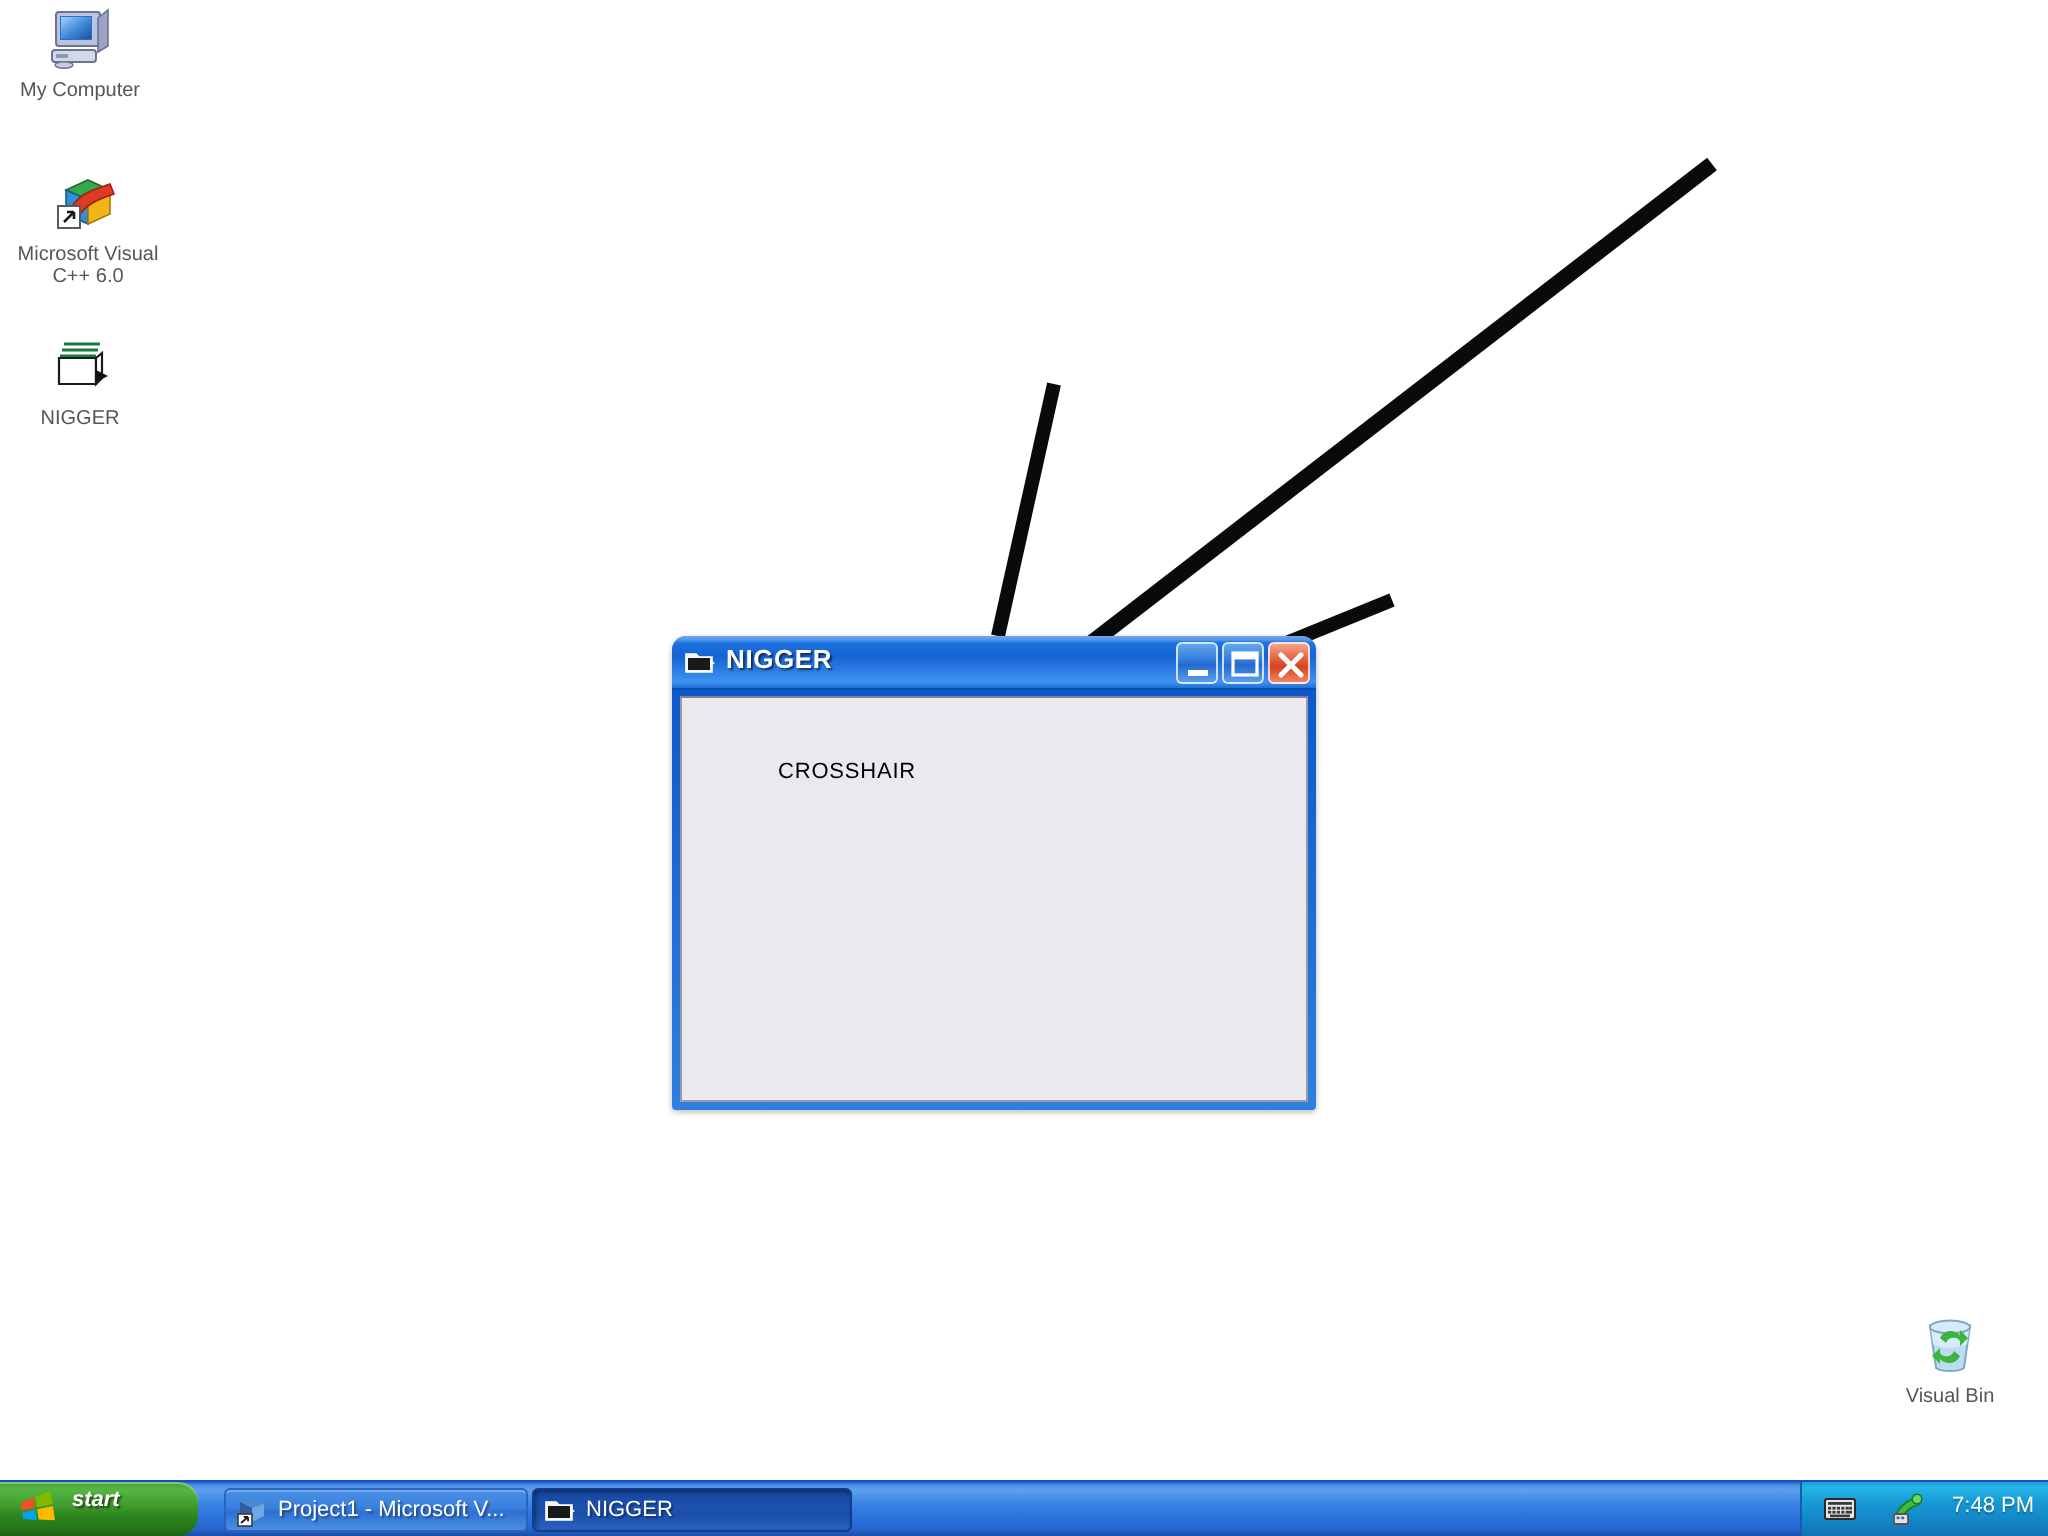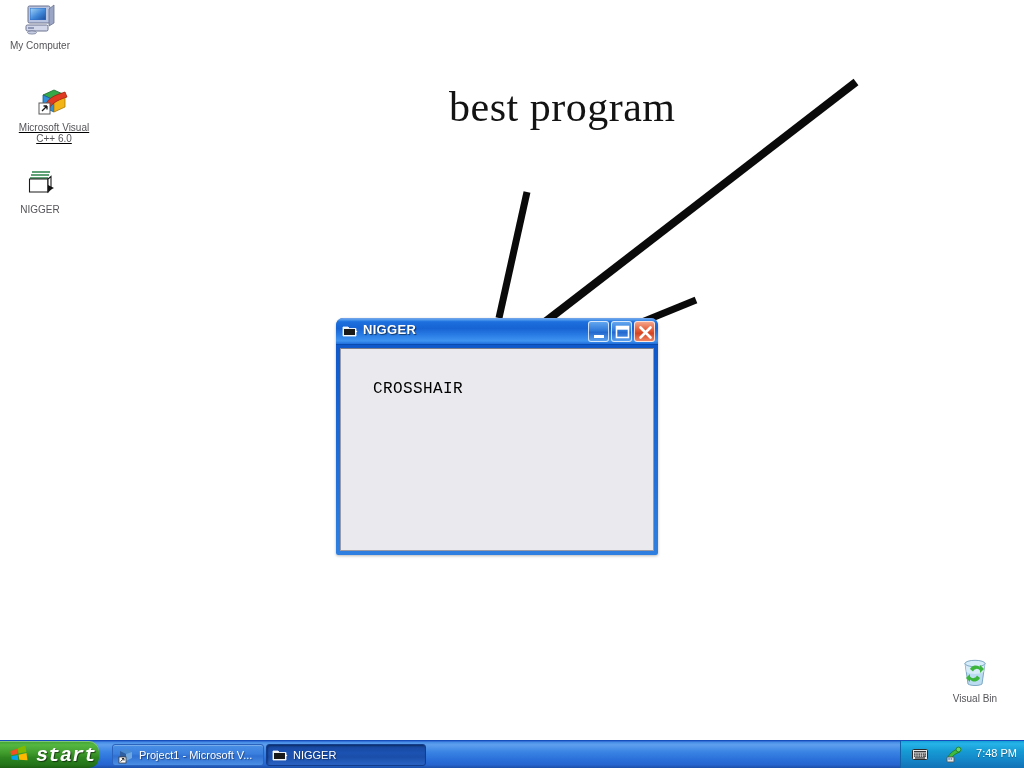--- a/index.html
+++ b/index.html
@@ -145,25 +145,25 @@
     top: 30px;
     right: 4px;
     bottom: 4px;
     background: #eae9ee;
     border: 1px solid #9a9aa6;
     border-top-color: #7f7f8c;
     box-sizing: border-box;
   }
   #crosshair-label {
     position: absolute;
-    left: 32px;
+    left: 48px;
     top: 31px;
-    font-size: 16px;
+    font-size: 11px;
     color: #000000;
-    font-family: Liberation Mono, monospace;
+    font-family: Liberation Sans, sans-serif;
     letter-spacing: 0.4px;
   }
 
   
   #taskbar {
     position: absolute;
     left: 0;
     bottom: 0;
     width: 1024px;
     height: 28px;
@@ -191,26 +191,26 @@
       #3f9b2c 45%,
       #2e8520 62%,
       #237418 88%,
       #1c5f12 100%);
     box-shadow: inset 0 1px 0 rgba(255,255,255,0.35);
   }
   #start-label {
     position: absolute;
     left: 36px;
     top: 3px;
-    font-size: 20px;
+    font-size: 11px;
     font-style: italic;
     font-weight: bold;
     color: #ffffff;
     text-shadow: 1px 1px 1px rgba(0,0,0,0.55);
-    font-family: Liberation Mono, monospace;
+    font-family: Liberation Sans, sans-serif;
   }
   #start-flag {
     position: absolute;
     left: 10px;
     top: 5px;
     width: 18px;
     height: 17px;
   }
   .task-btn {
     position: absolute;
@@ -301,21 +301,21 @@
           </defs>
           <path d="M29 7 L34 3 L34 21 L29 24 Z" fill="#9aa4c4" stroke="#6a7390" stroke-width="0.8"></path>
           <rect x="6" y="23" width="22" height="6" rx="1.5" fill="#d2d8ea" stroke="#6a7390" stroke-width="1"></rect>
           <rect x="8" y="25" width="6" height="2" fill="#8e97b5"></rect>
           <ellipse cx="12" cy="30.5" rx="4.5" ry="1.6" fill="#c6cde2" stroke="#6a7390" stroke-width="0.7"></ellipse>
         </svg>
       </div>
       <div class="cap">My Computer</div>
     </div>
 
-    <div class="desk-icon" style="left:16px; top:84px;text-decoration:underline;">
+    <div class="desk-icon" style="left:6px; top:84px;">
       <div class="glyph">
         <svg viewBox="0 0 40 36" width="40" height="36">
           <path d="M20 6 L31 11 L20 16 L9 11 Z" fill="#35a84a" stroke="#1d6b2d" stroke-width="0.8"></path>
           <path d="M9 11 L20 16 L20 28 L9 23 Z" fill="#2f8fd8" stroke="#1b5a8c" stroke-width="0.8"></path>
           <path d="M31 11 L20 16 L20 28 L31 23 Z" fill="#f2b417" stroke="#a9790a" stroke-width="0.8"></path>
           <path d="M11 22 C14 12, 26 10, 31 8 L33 13 C27 15, 18 18, 15 25 Z" fill="#e03a22" stroke="#9c2210" stroke-width="0.8"></path>
           <rect x="5" y="19" width="11" height="11" fill="#ffffff" stroke="#5a5a5a" stroke-width="1"></rect>
           <path d="M8 27 L13 22 M13 22 L13 25.5 M13 22 L9.5 22" stroke="#1a1a1a" stroke-width="1.3" fill="none"></path>
         </svg>
       </div>
@@ -343,21 +343,20 @@
           <path d="M10 8 C14 11, 26 11, 30 8 L27 29 C24 31, 16 31, 13 29 Z" fill="#bcdcf2" stroke="#7fa8c4" stroke-width="1"></path>
           <path d="M10 8 C14 11, 26 11, 30 8 L28.5 17 C24 19.5, 15 19.5, 11.5 17 Z" fill="#e2f0fa" opacity="0.75"></path>
           <ellipse cx="20" cy="8.5" rx="10" ry="3.2" fill="#d7ecfa" stroke="#7fa8c4" stroke-width="1"></ellipse>
           <path d="M15 14 A6 6 0 0 1 25 12.5 L25 10 L29 14 L25 18 L25 15.5 A4 4 0 0 0 18 16.5 Z" fill="#3cb53c"></path>
           <path d="M25 23 A6 6 0 0 1 15 24.5 L15 27 L11 23 L15 19 L15 21.5 A4 4 0 0 0 22 20.5 Z" fill="#3cb53c"></path>
         </svg>
       </div>
       <div class="cap">Visual Bin</div>
     </div>
 
-    <div id="best-program">best program</div>
 
     <svg id="annotations" viewBox="0 0 1024 740" width="1024" height="740">
       <line x1="527" y1="192" x2="499" y2="318" stroke="#0a0a0a" stroke-width="7" stroke-linecap="butt"></line>
       <line x1="856" y1="82" x2="545" y2="322" stroke="#0a0a0a" stroke-width="8" stroke-linecap="butt"></line>
       <line x1="696" y1="300" x2="642" y2="322" stroke="#0a0a0a" stroke-width="7" stroke-linecap="butt"></line>
     </svg>
 
     <div id="app-window" style="left: 336px; top: 318px; width: 322px; height: 237px;">
 
       <div id="titlebar">

